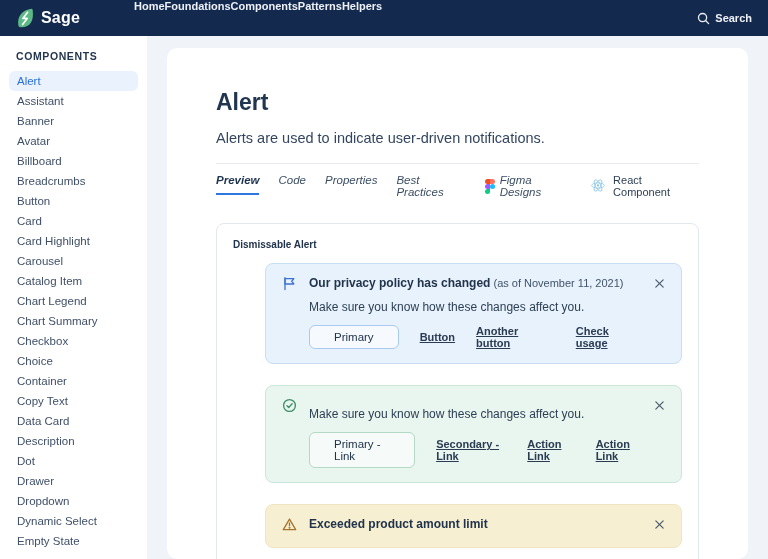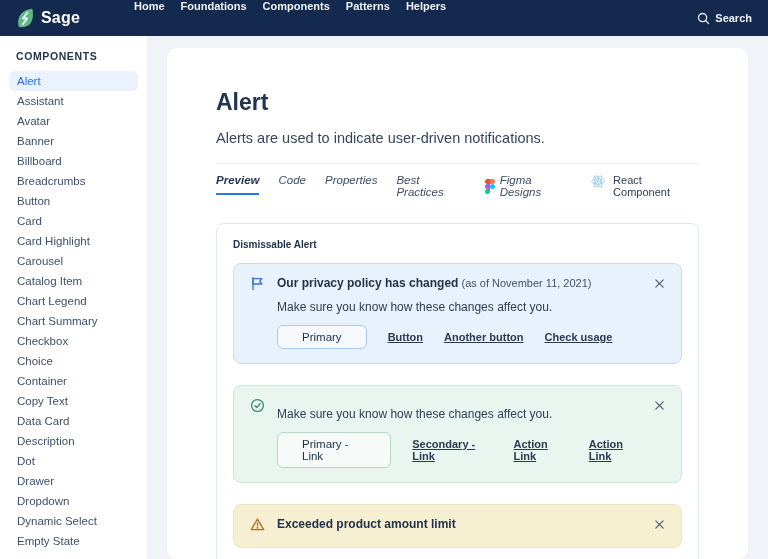--- a/index.html
+++ b/index.html
@@ -3,21 +3,21 @@
 <meta charset="utf-8">
 <style>
   * { box-sizing: border-box; }
   html, body { margin:0; padding:0; width:768px; height:559px; overflow:hidden; }
   body { font-family:"Liberation Sans", sans-serif; background:#f0f3f7; }
 
   
   .navbar { height:36px; background:#14294e; display:flex; padding:0 16px; }
   .brand { display:flex; align-items:center; gap:6px; cursor:pointer; }
   .brand-name { color:#ffffff; font-weight:bold; font-size:16px; letter-spacing:.2px; }
-  .navbar-menu { display:flex; gap:16px; margin-left:28px;padding-left:26px; }
+  .navbar-menu { display:flex; margin-left:28px;padding-left:26px; }
   .nav-item { color:#eef2f7; font-size:11px; font-weight:600; cursor:pointer; }
   .nav-search { margin-left:auto; display:flex; align-items:center; gap:5px; color:#eef2f7;
                 font-size:11px; font-weight:600; cursor:pointer; }
 
   
   .layout { display:flex; height:523px; }
 
   
   .sidebar { width:147px; background:#ffffff; padding-top:14px; flex:none; }
   .side-head { font-size:10.5px; font-weight:bold; color:#24354e; letter-spacing:.6px; padding:0 16px 9px; }
@@ -30,29 +30,29 @@
   .panel { background:#ffffff; border-radius:10px; height:100%; padding:40px 49px 0; }
 
   .page-title { font-size:23px; font-weight:bold; color:#20354f; margin:0; line-height:28px; }
   .page-sub { font-size:14.5px; color:#33465e; margin-top:14px; }
   .divider { border:none; border-top:1px solid #e7ebf0; margin:17px 0 0; }
 
   .tabs-row { display:flex; align-items:center; }
   .tab { font-size:11.5px; color:#3c4e64; padding:10px 0 7px; margin-right:19px; cursor:pointer;
          display:flex; align-items:center; gap:5px; border-bottom:2px solid transparent; }
   .tab.active { color:#1f3450; font-weight:bold; border-bottom-color:#2e77e0; }
-  .react-badge { margin-left:auto; display:flex; align-items:flex-start; gap:7px; font-size:11px;
+  .react-badge { margin-left:auto; display:flex; align-items:center; gap:7px; font-size:11px;
                  color:#2c3e54; cursor:pointer; }
 
   
   .card { border:1px solid #e3e8ee; border-radius:8px; margin-top:16px; padding:15px 16px 20px; }
   .card-title { font-size:10px; font-weight:bold; color:#22344c; }
 
   .alert { border:1px solid transparent; border-radius:8px; padding:12px 16px 14px;
-           display:flex; gap:11px; margin-top:21px; }
+           display:flex; gap:11px; margin-top:21px;margin-left:32px; }
   .alert:first-of-type { margin-top:13px; }
   .alert-icon { flex:none; width:16px; height:16px; margin-top:0; }
   .alert-icon svg { display:block; }
   .alert-content { flex:1; }
   .alert-title { font-size:12px; font-weight:bold; color:#22344c; line-height:15px; }
   .alert-suffix { font-size:11px; font-weight:normal; color:#41536a; }
   .alert-body { font-size:12px; color:#2e4055; margin-top:9px; }
   .alert-actions { display:flex; align-items:center; gap:21px; margin-top:11px; }
   .act-btn { font-size:11.5px; color:#22344c; border:1px solid; border-radius:6px; padding:5px 24px;
              background:rgba(255,255,255,.6); cursor:pointer; }
@@ -90,22 +90,22 @@
   </div>
 </div>
 
 <div class="layout">
 
   <div class="sidebar">
     <div class="side-head">COMPONENTS</div>
     <div id="side-items">
         <div class="side-item active">Alert</div>
         <div class="side-item">Assistant</div>
+        <div class="side-item">Banner</div>
         <div class="side-item">Avatar</div>
-        <div class="side-item">Banner</div>
         <div class="side-item">Billboard</div>
         <div class="side-item">Breadcrumbs</div>
         <div class="side-item">Button</div>
         <div class="side-item">Card</div>
         <div class="side-item">Card Highlight</div>
         <div class="side-item">Carousel</div>
         <div class="side-item">Catalog Item</div>
         <div class="side-item">Chart Legend</div>
         <div class="side-item">Chart Summary</div>
         <div class="side-item">Checkbox</div>

